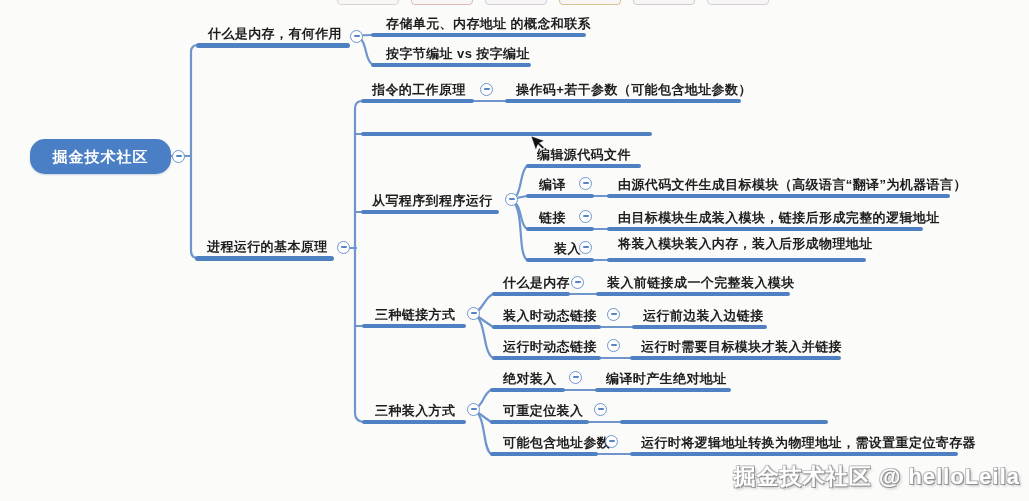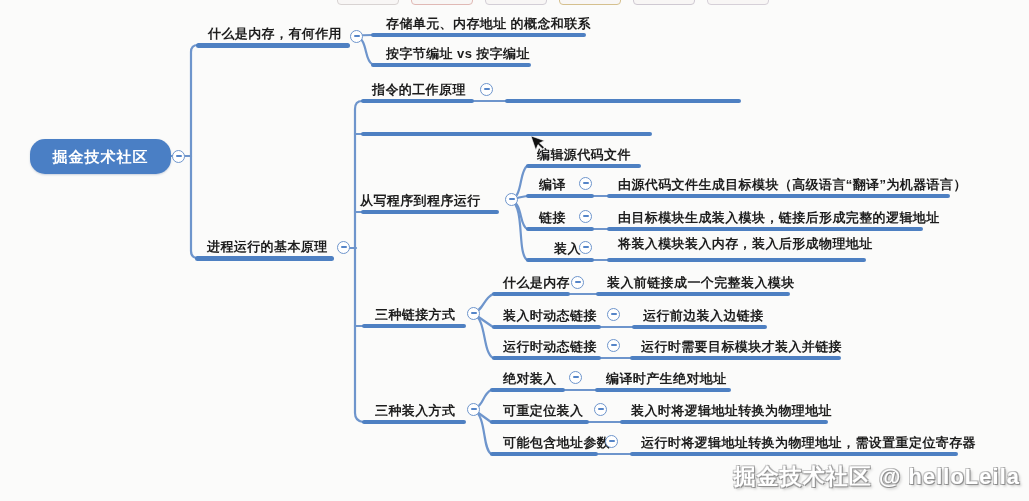--- a/index.html
+++ b/index.html
@@ -92,25 +92,26 @@
   <i class="u u5" style="left:195px;top:256px;width:139px"></i>
 
   <div class="n" style="left:386px;top:16px">存储单元、内存地址 的概念和联系</div>
   <i class="u" style="left:371px;top:33px;width:215px"></i>
 
   <div class="n" style="left:386px;top:46px">按字节编址 vs 按字编址</div>
   <i class="u" style="left:371px;top:63px;width:160px"></i>
 
   <div class="n" style="left:372px;top:82px">指令的工作原理</div>
   <i class="u" style="left:361px;top:99px;width:113px"></i>
+  <div class="n" style="left:516px;top:82px">操作码+若干参数（可能包含地址参数）</div>
   <i class="u" style="left:505px;top:99px;width:236px"></i>
 
   <i class="u" style="left:361px;top:132px;width:291px"></i>
 
-  <div class="n" style="left:360px;top:193px">从写程序到程序运行</div>
+  <div class="n" style="left:372px;top:193px">从写程序到程序运行</div>
   <i class="u" style="left:361px;top:210px;width:138px"></i>
 
   <div class="n" style="left:537px;top:147px">编辑源代码文件</div>
   <i class="u" style="left:526px;top:164px;width:115px"></i>
 
   <div class="n" style="left:539px;top:177px">编译</div>
   <i class="u" style="left:526px;top:194px;width:68px"></i>
   <div class="n" style="left:618px;top:177px">由源代码文件生成目标模块（高级语言“翻译”为机器语言）</div>
   <i class="u" style="left:607px;top:194px;width:343px"></i>
 
@@ -145,21 +146,20 @@
   <div class="n" style="left:375px;top:403px">三种装入方式</div>
   <i class="u" style="left:362px;top:420px;width:104px"></i>
 
   <div class="n" style="left:503px;top:371px">绝对装入</div>
   <i class="u" style="left:490px;top:388px;width:75px"></i>
   <div class="n" style="left:606px;top:371px">编译时产生绝对地址</div>
   <i class="u" style="left:595px;top:388px;width:136px"></i>
 
   <div class="n" style="left:503px;top:403px">可重定位装入</div>
   <i class="u" style="left:490px;top:420px;width:99px"></i>
-  <div class="n" style="left:631px;top:403px">装入时将逻辑地址转换为物理地址</div>
   <i class="u" style="left:620px;top:420px;width:208px"></i>
 
   <div class="n" style="left:503px;top:435px">可能包含地址参数</div>
   <i class="u" style="left:490px;top:452px;width:108px"></i>
   <div class="n" style="left:641px;top:435px">运行时将逻辑地址转换为物理地址，需设置重定位寄存器</div>
   <i class="u" style="left:630px;top:452px;width:328px"></i>
 
   <span class="ci" style="left:172px;top:150px"></span>
   <span class="ci" style="left:350px;top:30px"></span>
   <span class="ci" style="left:337px;top:241px"></span>

